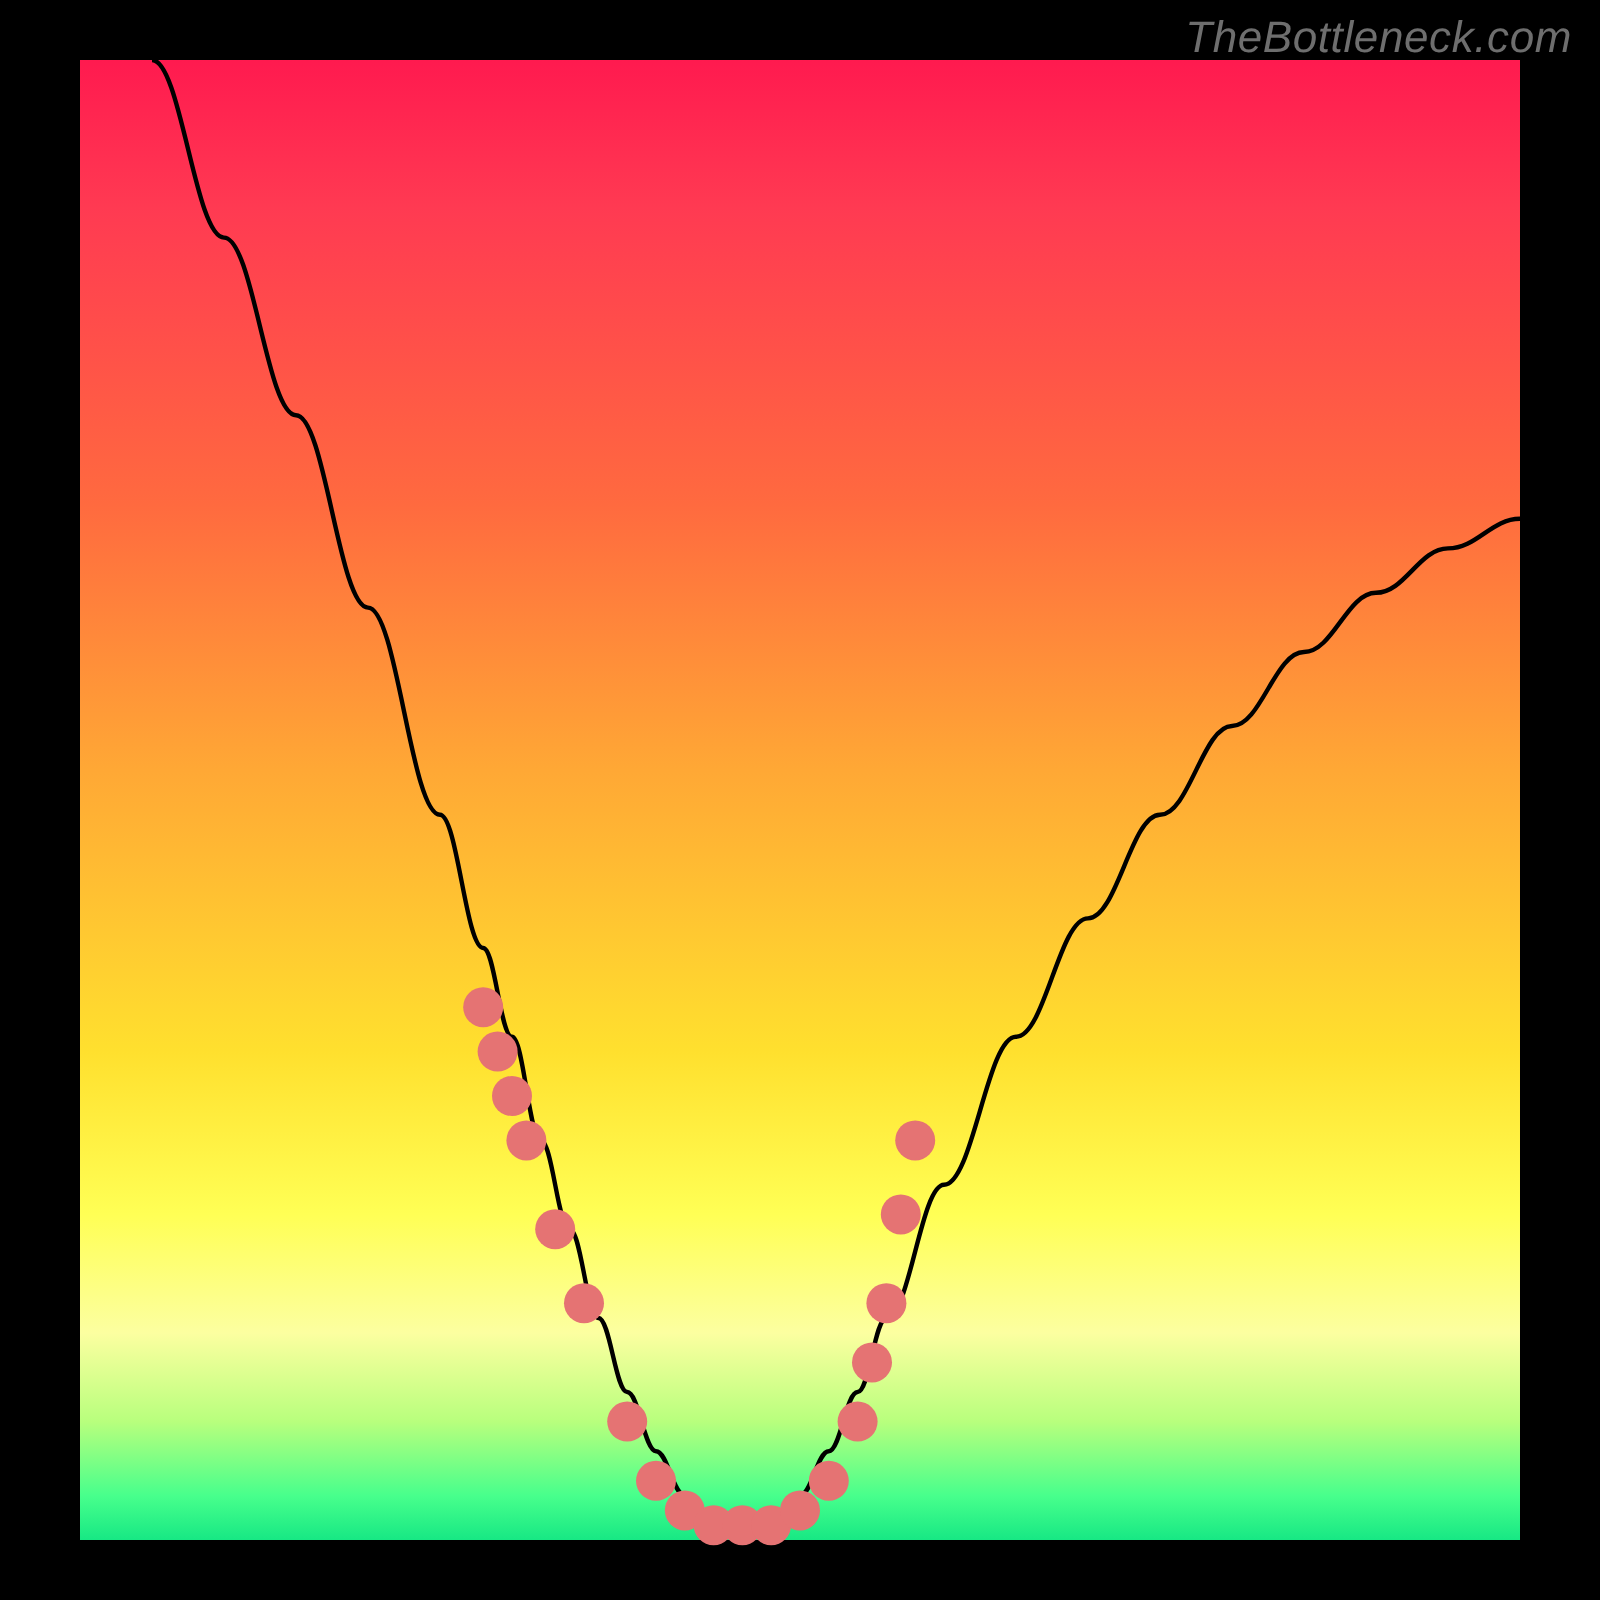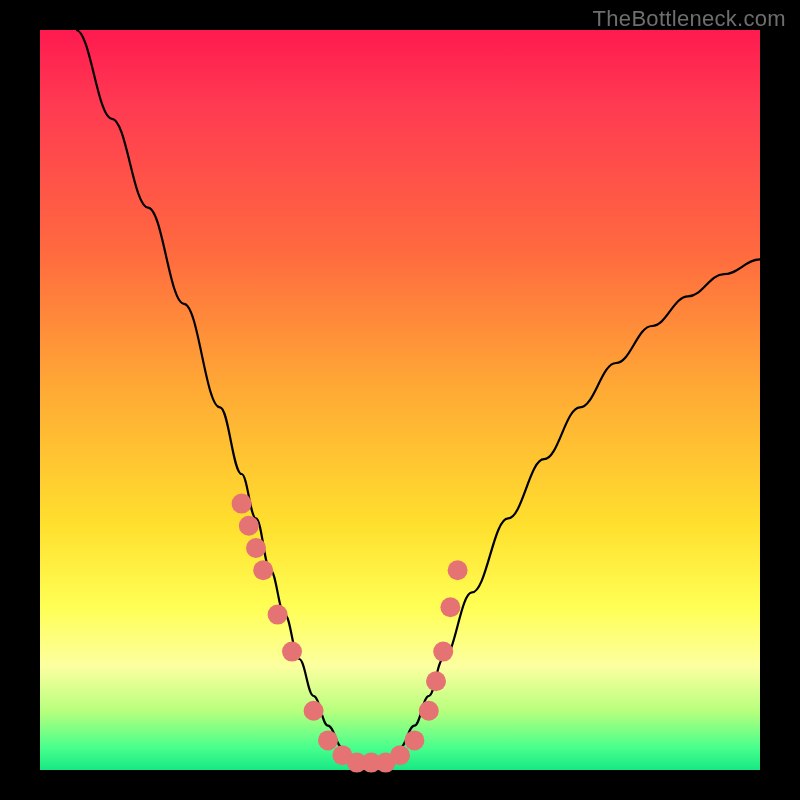--- a/index.html
+++ b/index.html
@@ -11,20 +11,21 @@
     overflow: hidden;
     font-family: Arial, Helvetica, sans-serif;
   }
   .frame {
     position: absolute;
     left: 0;
     top: 0;
     width: 800px;
     height: 628px;
     background: #000;
+    font-style: italic;
   }
   .plot {
     position: absolute;
     left: 40px;
     top: 30px;
     width: 720px;
     height: 740px;
     
     background: linear-gradient(
       to bottom,

